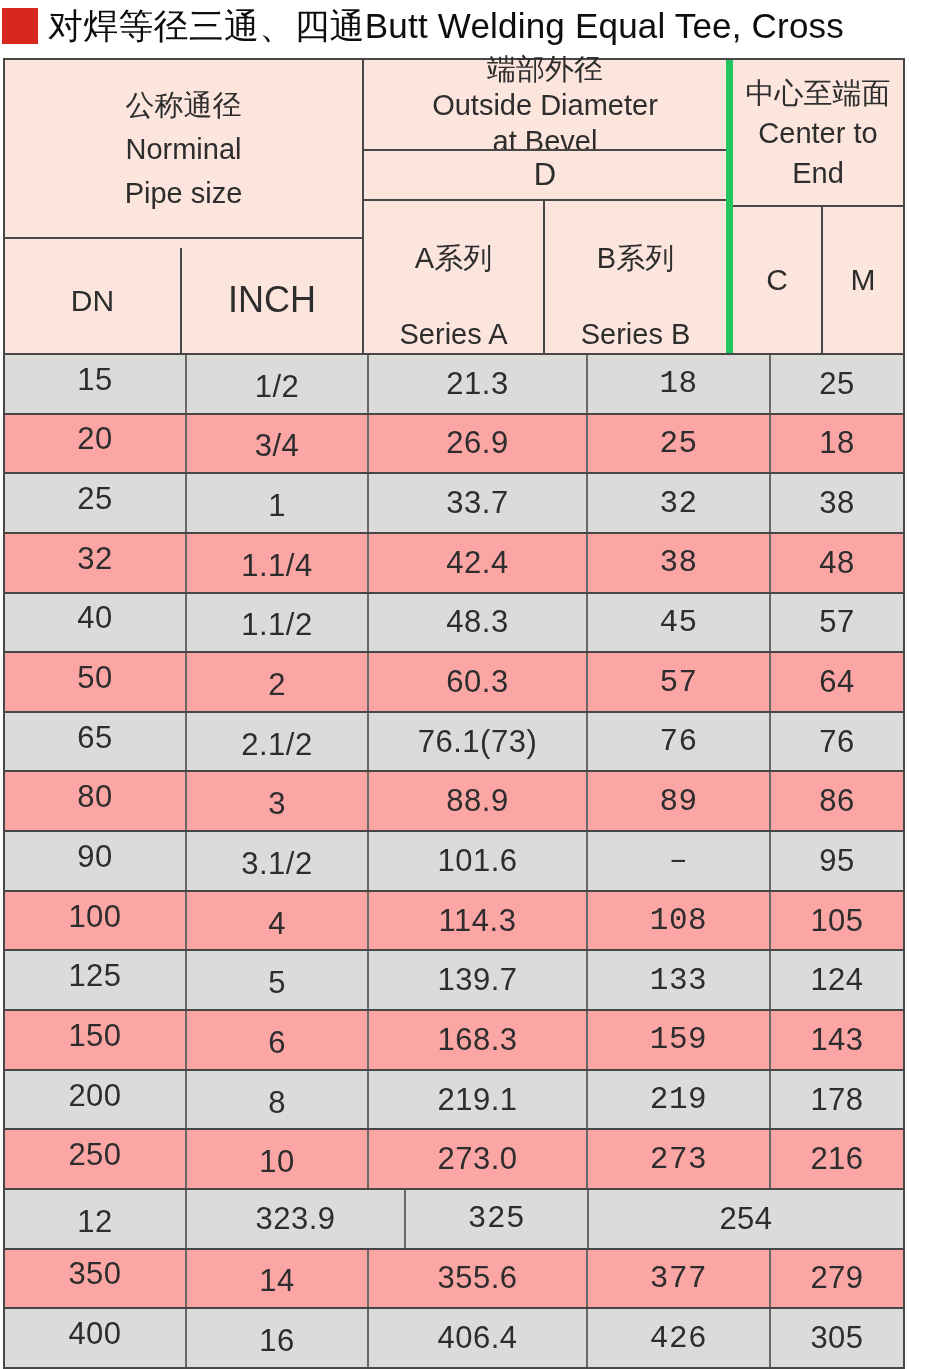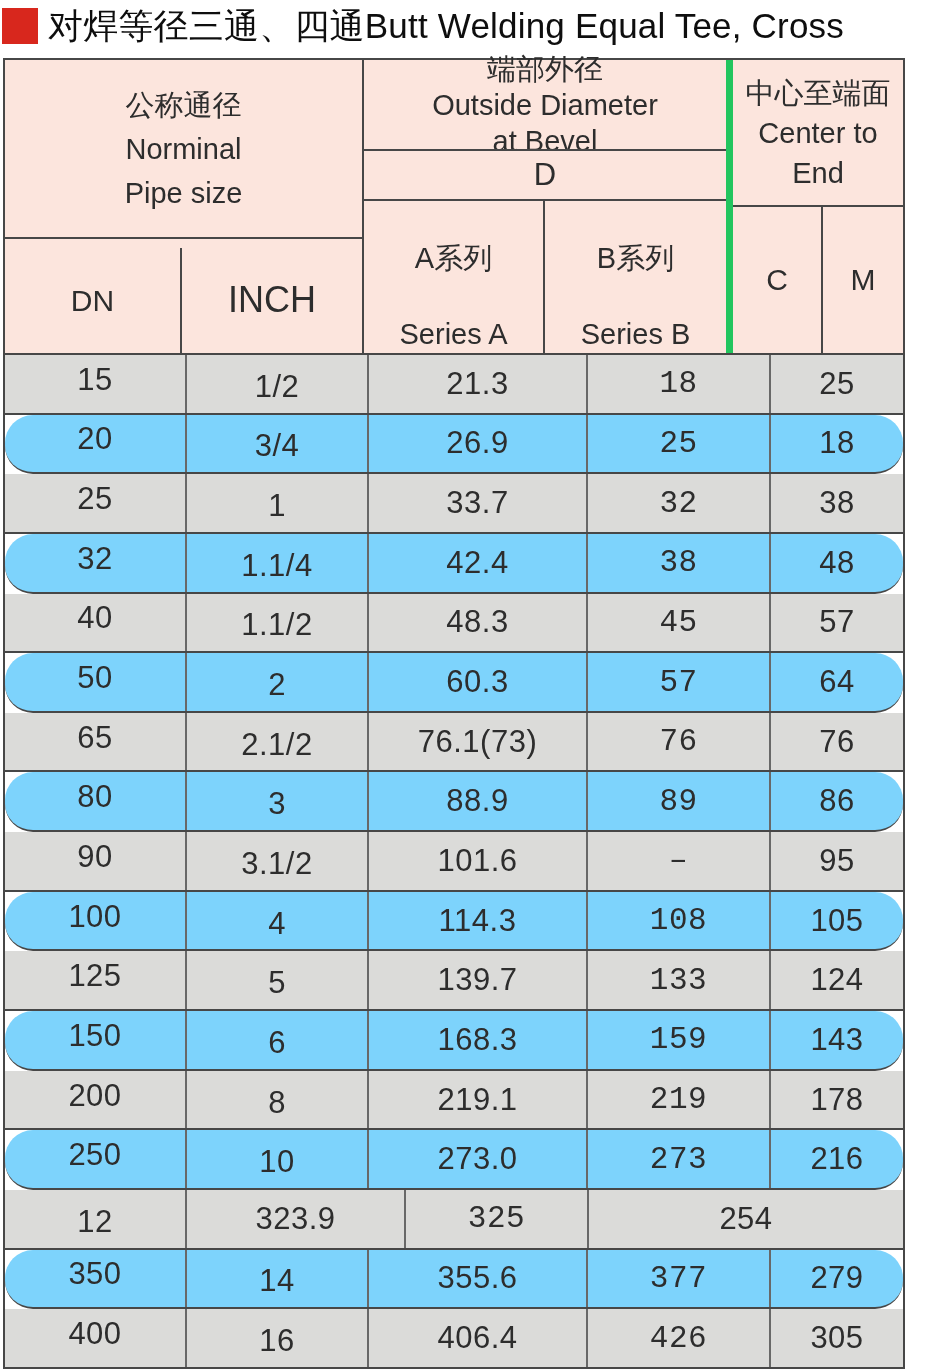--- a/index.html
+++ b/index.html
@@ -90,21 +90,21 @@
     border-right: 2px solid #474747;
   }
   .trow {
     display: flex;
     height: 59.65px;
     border-bottom: 2px solid #474747;
     font-size: 31px;
     letter-spacing: 0.5px;
   }
   .trow.shade { background: #dbdbd9; }
-  .trow.plain { background: #7dd3fc; border-radius: 28px; }
+  .trow.plain { background: #fca5a5; }
   .tcell {
     display: flex;
     align-items: center;
     justify-content: center;
     border-right: 2px solid #686868;
   }
   .tcell:last-child { border-right: none; }
   .col-dn  { width: 182px; padding-bottom: 8px; }
   .col-inch{ width: 182px; padding-top: 6px; }
   .col-a   { width: 219px; }

